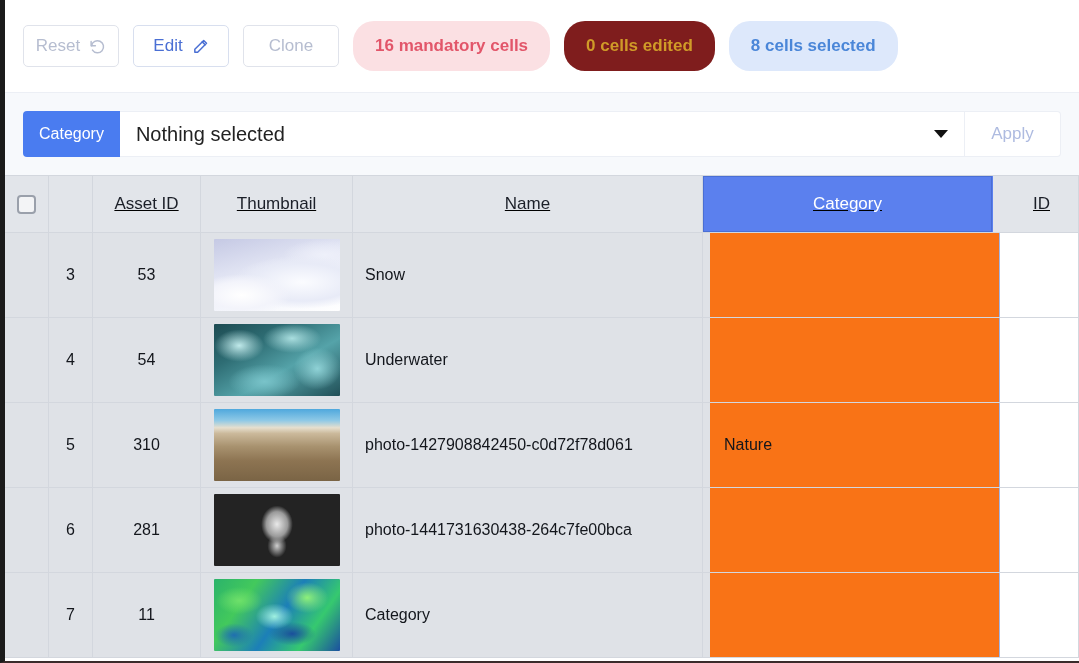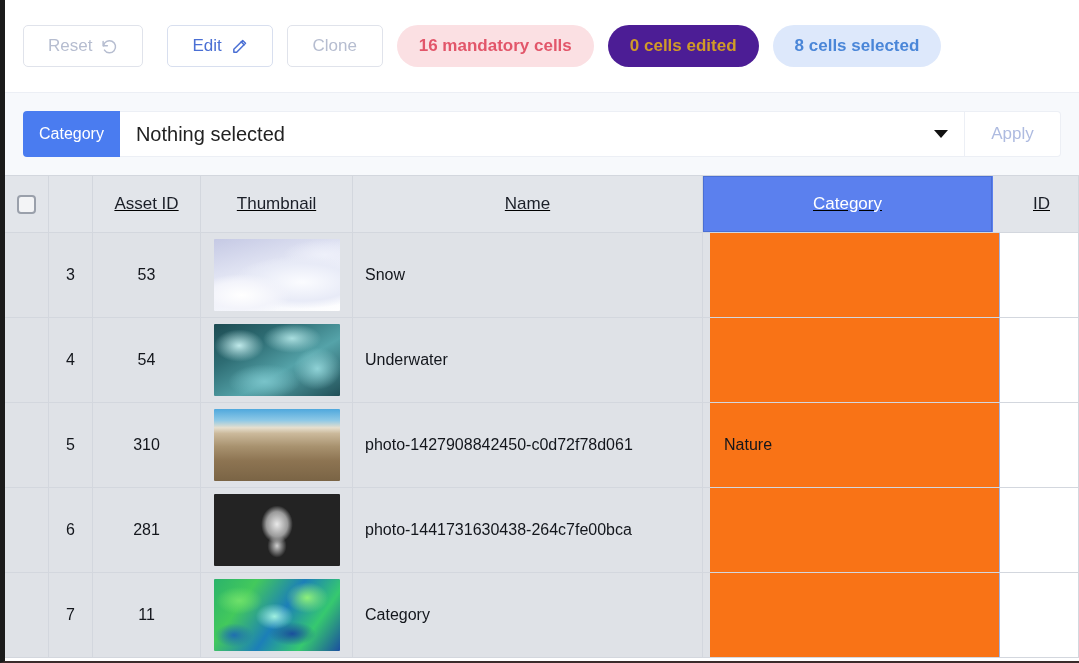--- a/index.html
+++ b/index.html
@@ -36,43 +36,43 @@
     height: 42px;
     min-width: 96px;
     border: 1px solid #e0e3eb;
     border-radius: 5px;
     background: #ffffff;
     display: inline-flex;
     align-items: center;
     justify-content: center;
     gap: 9px;
     font-size: 17px;
-    padding: 0 24px;
+    padding: 0 0;
     margin-right: 14px;
     white-space: nowrap;
   }
   .btn.disabled { color: #b6bdd0; }
-  .btn.active   { color: #4a6fd4; border-color: #d8dfef; margin-left: 10px; }
+  .btn.active   { color: #4a6fd4; border-color: #d8dfef; }
 
   .icon-svg { display: block; }
 
   .badge {
-    height: 42px;
+    height: 50px;
     border-radius: 21px;
     display: inline-flex;
     align-items: center;
     justify-content: center;
     padding: 12px 22px;
     font-size: 17px;
     font-weight: bold;
     margin-right: 14px;
     white-space: nowrap;
   }
   .badge.mandatory { background: #fbe0e3; color: #e2566a; }
-  .badge.edited    { background: #4c1d95; color: #d09b28; }
+  .badge.edited    { background: #7f1d1d; color: #d09b28; }
   .badge.selected  { background: #dde8fb; color: #4a86d8; }
 
   .save-btn {
     height: 46px;
     width: 190px;
     background: #bcc9f2;
     color: #ffffff;
     border: none;
     border-radius: 4px;
     font-size: 19px;

